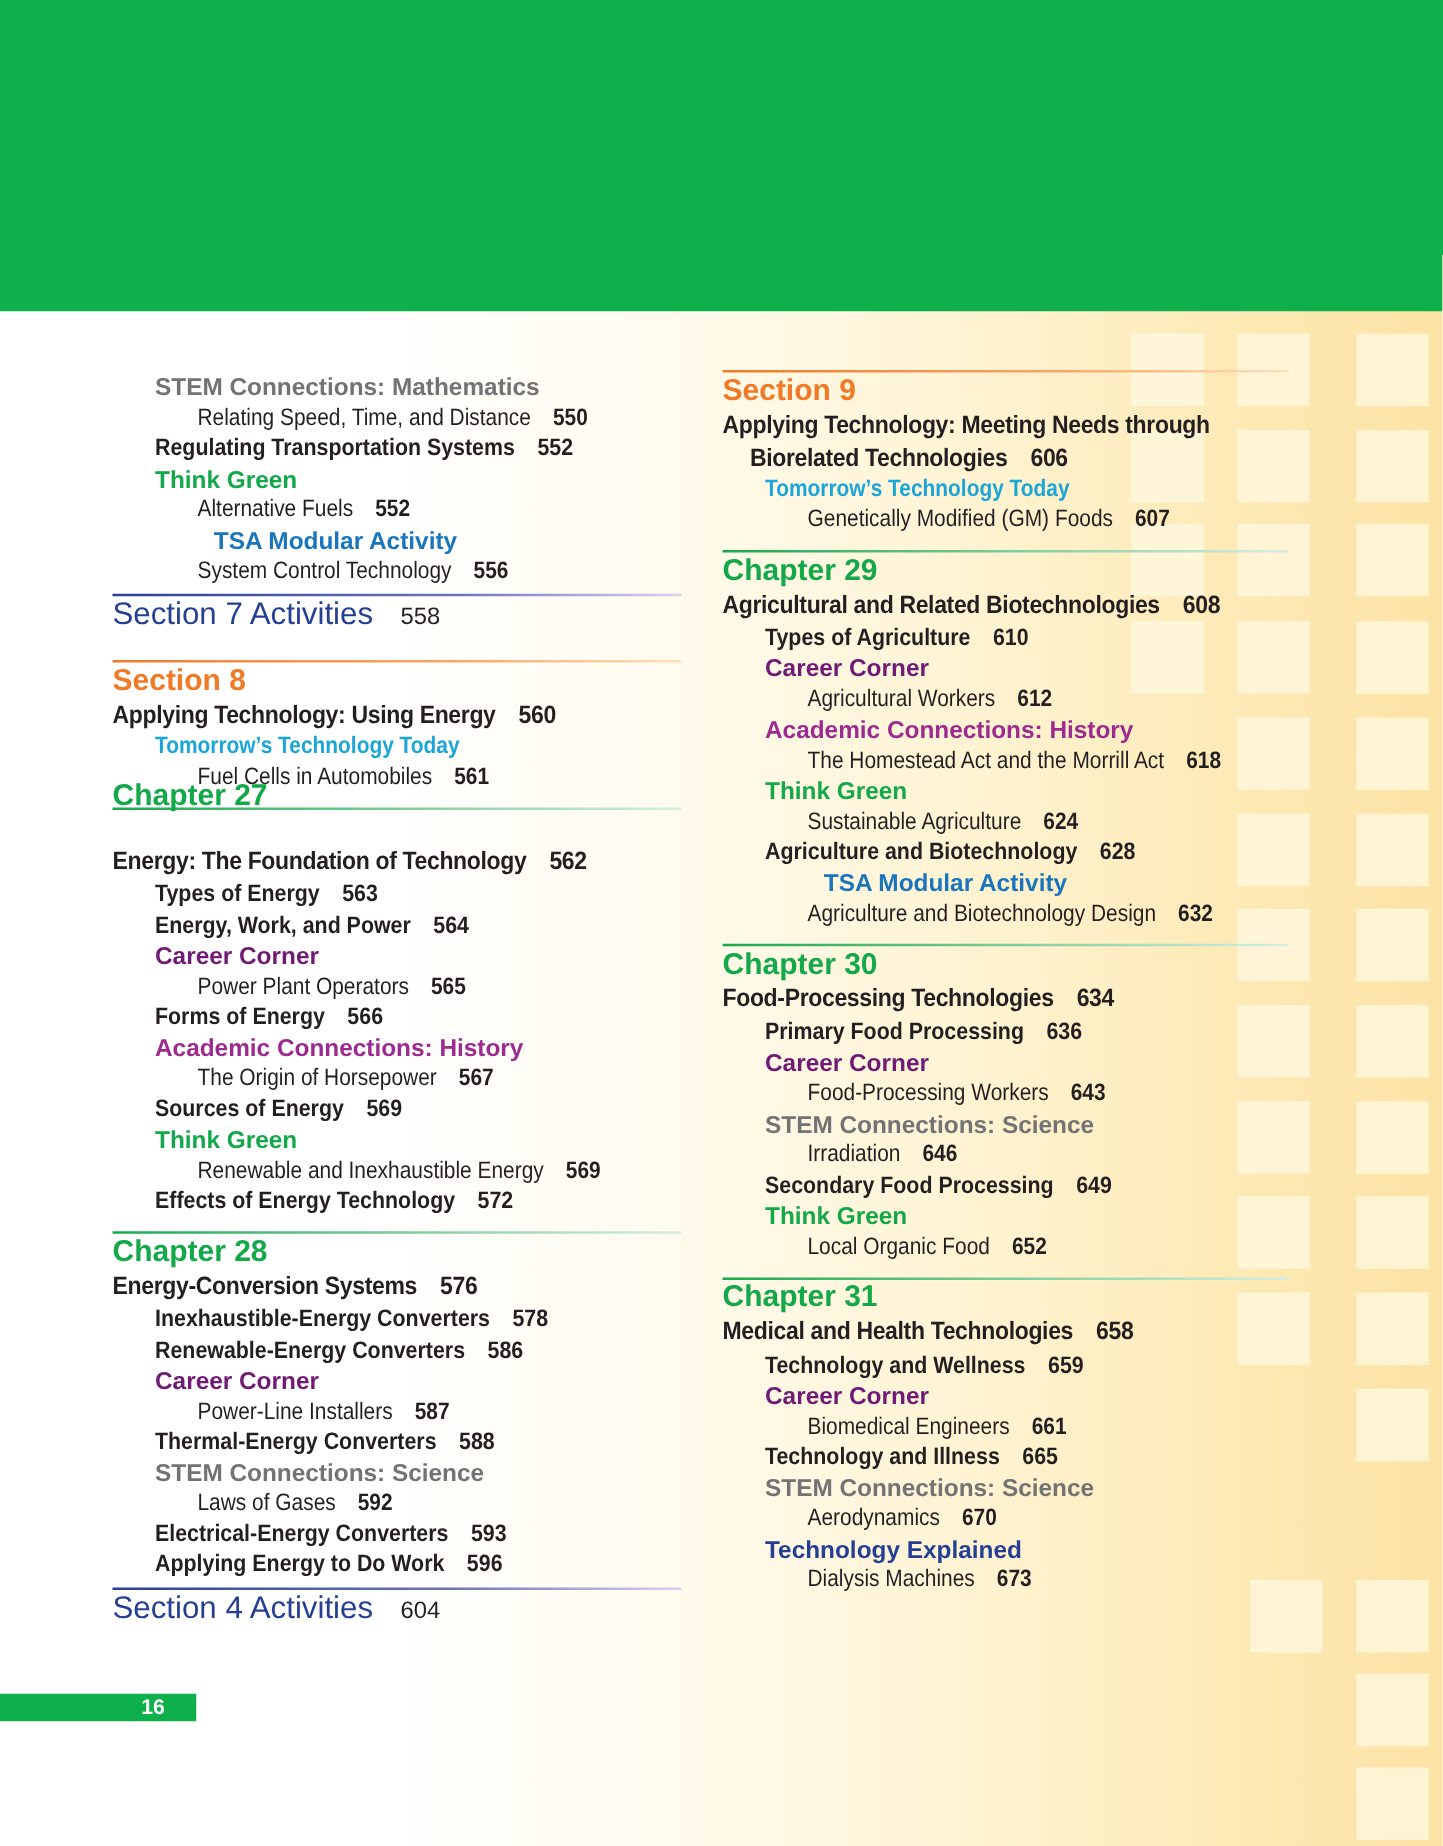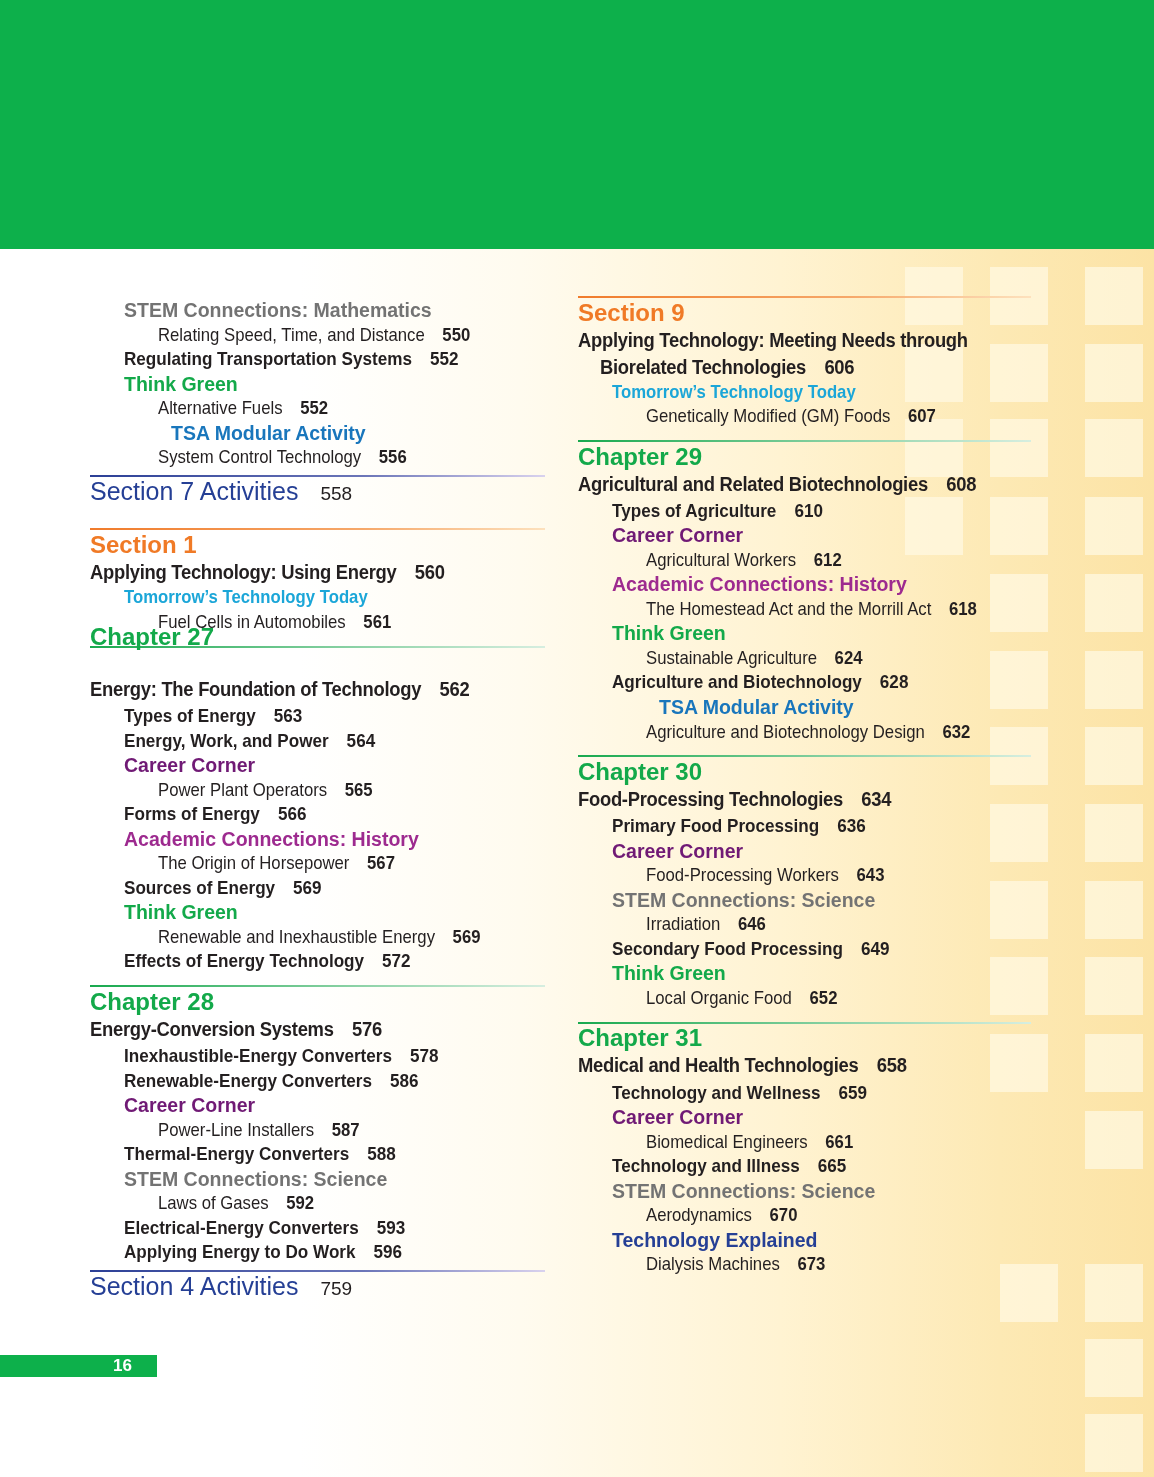--- a/index.html
+++ b/index.html
@@ -86,21 +86,21 @@
   <div class="entry t-sub" style="left:34px;top:348px"><span>Regulating Transportation Systems</span><span class="pg">552</span></div>
   <div class="entry t-feat c-green" style="left:34px;top:373px">Think Green</div>
   <div class="entry t-feat-item" style="left:68px;top:397px"><span>Alternative Fuels</span><span class="pg">552</span></div>
   <div class="entry t-feat c-tsa" style="left:34px;top:422px">TSA Modular Activity</div>
   <div class="entry t-feat-item" style="left:68px;top:446px"><span>System Control Technology</span><span class="pg">556</span></div>
 
   <div class="divider div-blue" style="top:475px;width:455px"></div>
   <div class="entry h-activities" style="top:477px"><span>Section 7 Activities</span><span class="pg">558</span></div>
 
   <div class="divider div-orange" style="top:528px;width:455px"></div>
-  <div class="entry h-section" style="top:531px">Section 1</div>
+  <div class="entry h-section" style="top:531px">Section 8</div>
   <div class="entry t-title" style="top:561px"><span>Applying Technology: Using Energy</span><span class="pg">560</span></div>
   <div class="entry t-ttt" style="left:34px;top:586px">Tomorrow’s Technology Today</div>
   <div class="entry t-feat-item" style="left:68px;top:611px"><span>Fuel Cells in Automobiles</span><span class="pg">561</span></div>
 
   <div class="divider div-green" style="top:646px;width:455px"></div>
   <div class="entry h-chapter" style="top:623px">Chapter 27</div>
   <div class="entry t-title" style="top:678px"><span>Energy: The Foundation of Technology</span><span class="pg">562</span></div>
   <div class="entry t-sub" style="left:34px;top:705px"><span>Types of Energy</span><span class="pg">563</span></div>
   <div class="entry t-sub" style="left:34px;top:730px"><span>Energy, Work, and Power</span><span class="pg">564</span></div>
   <div class="entry t-feat c-career" style="left:34px;top:754px">Career Corner</div>
@@ -120,21 +120,21 @@
   <div class="entry t-sub" style="left:34px;top:1070px"><span>Renewable-Energy Converters</span><span class="pg">586</span></div>
   <div class="entry t-feat c-career" style="left:34px;top:1094px">Career Corner</div>
   <div class="entry t-feat-item" style="left:68px;top:1119px"><span>Power-Line Installers</span><span class="pg">587</span></div>
   <div class="entry t-sub" style="left:34px;top:1143px"><span>Thermal-Energy Converters</span><span class="pg">588</span></div>
   <div class="entry t-feat c-stem" style="left:34px;top:1168px">STEM Connections: Science</div>
   <div class="entry t-feat-item" style="left:68px;top:1192px"><span>Laws of Gases</span><span class="pg">592</span></div>
   <div class="entry t-sub" style="left:34px;top:1217px"><span>Electrical-Energy Converters</span><span class="pg">593</span></div>
   <div class="entry t-sub" style="left:34px;top:1241px"><span>Applying Energy to Do Work</span><span class="pg">596</span></div>
 
   <div class="divider div-blue" style="top:1270px;width:455px"></div>
-  <div class="entry h-activities" style="top:1272px"><span>Section 4 Activities</span><span class="pg">759</span></div>
+  <div class="entry h-activities" style="top:1272px"><span>Section 4 Activities</span><span class="pg">604</span></div>
 </div>
 
 <div class="col col-right">
   <div class="divider div-orange" style="top:296px;width:453px"></div>
   <div class="entry h-section" style="top:299px">Section 9</div>
   <div class="entry t-title" style="top:329px">Applying Technology: Meeting Needs through</div>
   <div class="entry t-title" style="left:22px;top:356px"><span>Biorelated Technologies</span><span class="pg">606</span></div>
   <div class="entry t-ttt" style="left:34px;top:381px">Tomorrow’s Technology Today</div>
   <div class="entry t-feat-item" style="left:68px;top:405px"><span>Genetically Modified (GM) Foods</span><span class="pg">607</span></div>
 

